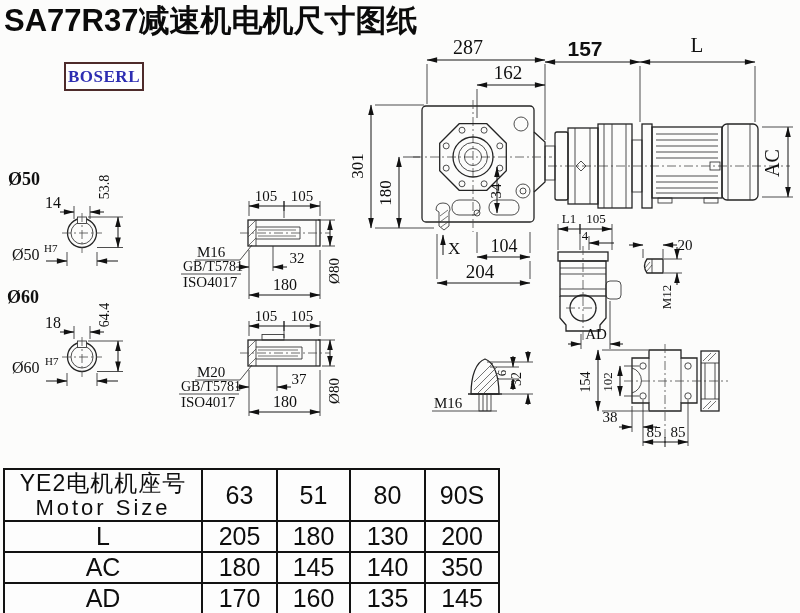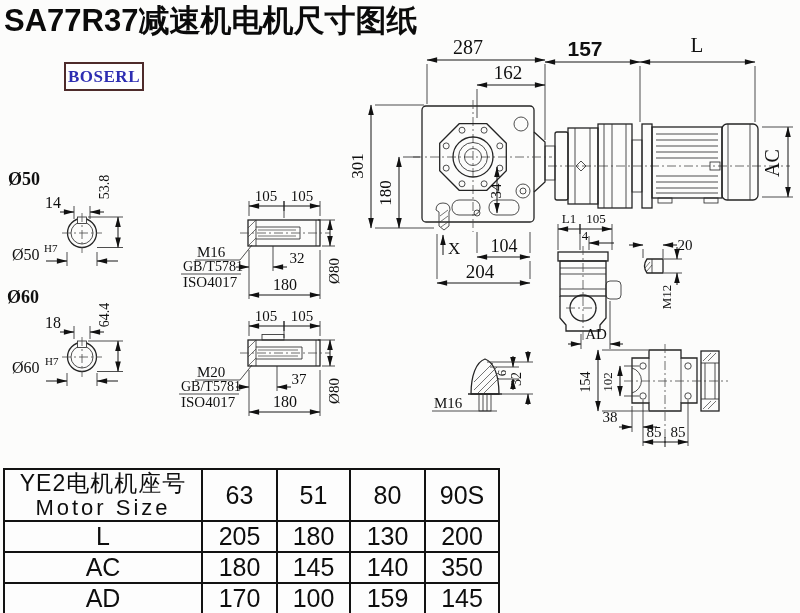--- a/index.html
+++ b/index.html
@@ -425,18 +425,18 @@
   <tr class="row">
     <td>AC</td>
     <td>180</td>
     <td>145</td>
     <td>140</td>
     <td>350</td>
   </tr>
   <tr class="row">
     <td>AD</td>
     <td>170</td>
-    <td>100</td>
-    <td>159</td>
+    <td>160</td>
+    <td>135</td>
     <td>145</td>
   </tr>
 </tbody>
   </table>
 
 </body></html>

